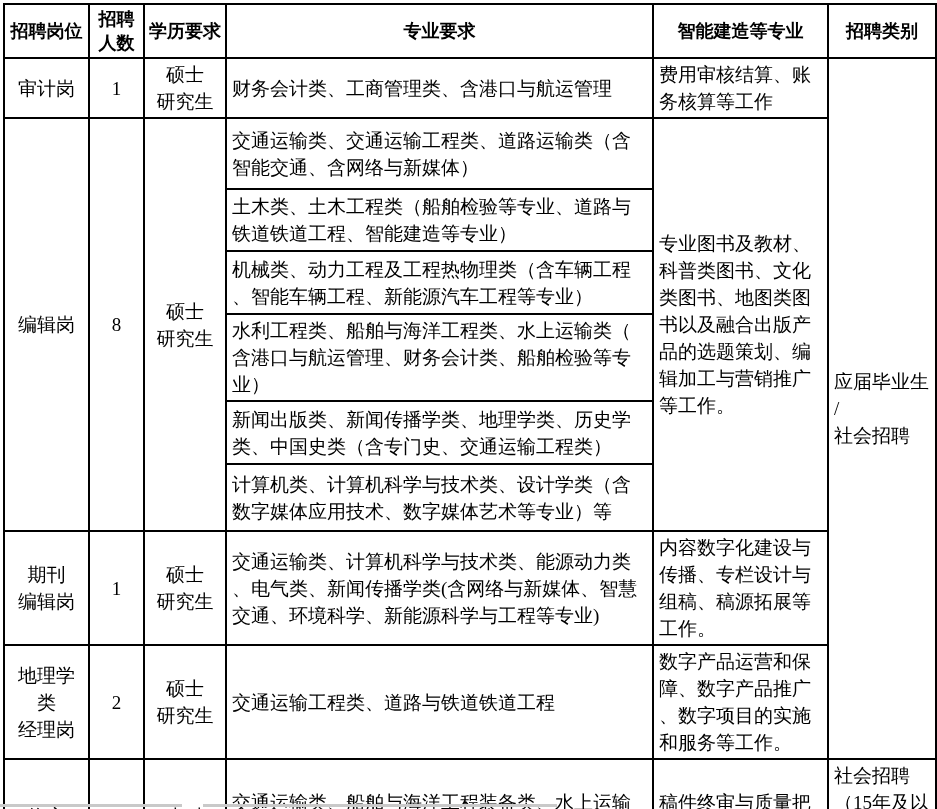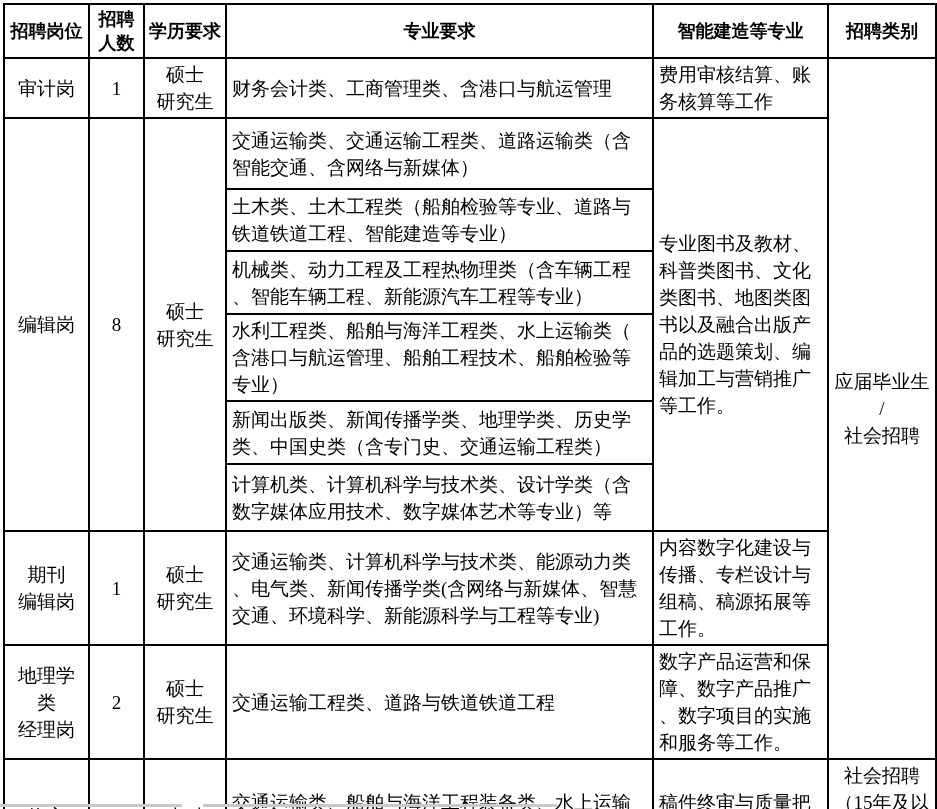--- a/index.html
+++ b/index.html
@@ -45,21 +45,21 @@
   td.center {
     text-align: center;
     font-size: 18px;
     line-height: 26px;
     padding: 2px 2px;
   }
   td.left {
     text-align: left;
   }
   td.category {
-    text-align: center;
+    text-align: left;
     font-size: 17px;
     line-height: 26px;
     padding: 2px 2px;
     margin-left: 40px;
   }
   
   .gray-strip {
     position: absolute;
     top: 804px;
     height: 3px;
@@ -111,21 +111,21 @@
     <td class="left">交通运输类、交通运输工程类、道路运输类（含智能交通、含网络与新媒体）</td>
     <td class="left" rowspan="6">专业图书及教材、科普类图书、文化类图书、地图类图书以及融合出版产品的选题策划、编辑加工与营销推广等工作。</td>
   </tr>
   <tr style="height:62px">
     <td class="left">土木类、土木工程类（船舶检验等专业、道路与铁道铁道工程、智能建造等专业）</td>
   </tr>
   <tr style="height:63px">
     <td class="left">机械类、动力工程及工程热物理类（含车辆工程、智能车辆工程、新能源汽车工程等专业）</td>
   </tr>
   <tr style="height:64px">
-    <td class="left">水利工程类、船舶与海洋工程类、水上运输类（含港口与航运管理、船舶工程技术、船舶检验等专业）</td>
+    <td class="left">水利工程类、船舶与海洋工程类、水上运输类（含港口与航运管理、财务会计类、船舶检验等专业）</td>
   </tr>
   <tr style="height:63px">
     <td class="left">新闻出版类、新闻传播学类、地理学类、历史学类、中国史类（含专门史、交通运输工程类）</td>
   </tr>
   <tr style="height:67px">
     <td class="left">计算机类、计算机科学与技术类、设计学类（含数字媒体应用技术、数字媒体艺术等专业）等</td>
   </tr>
 
   <tr style="height:85px">
     <td class="center">期刊

